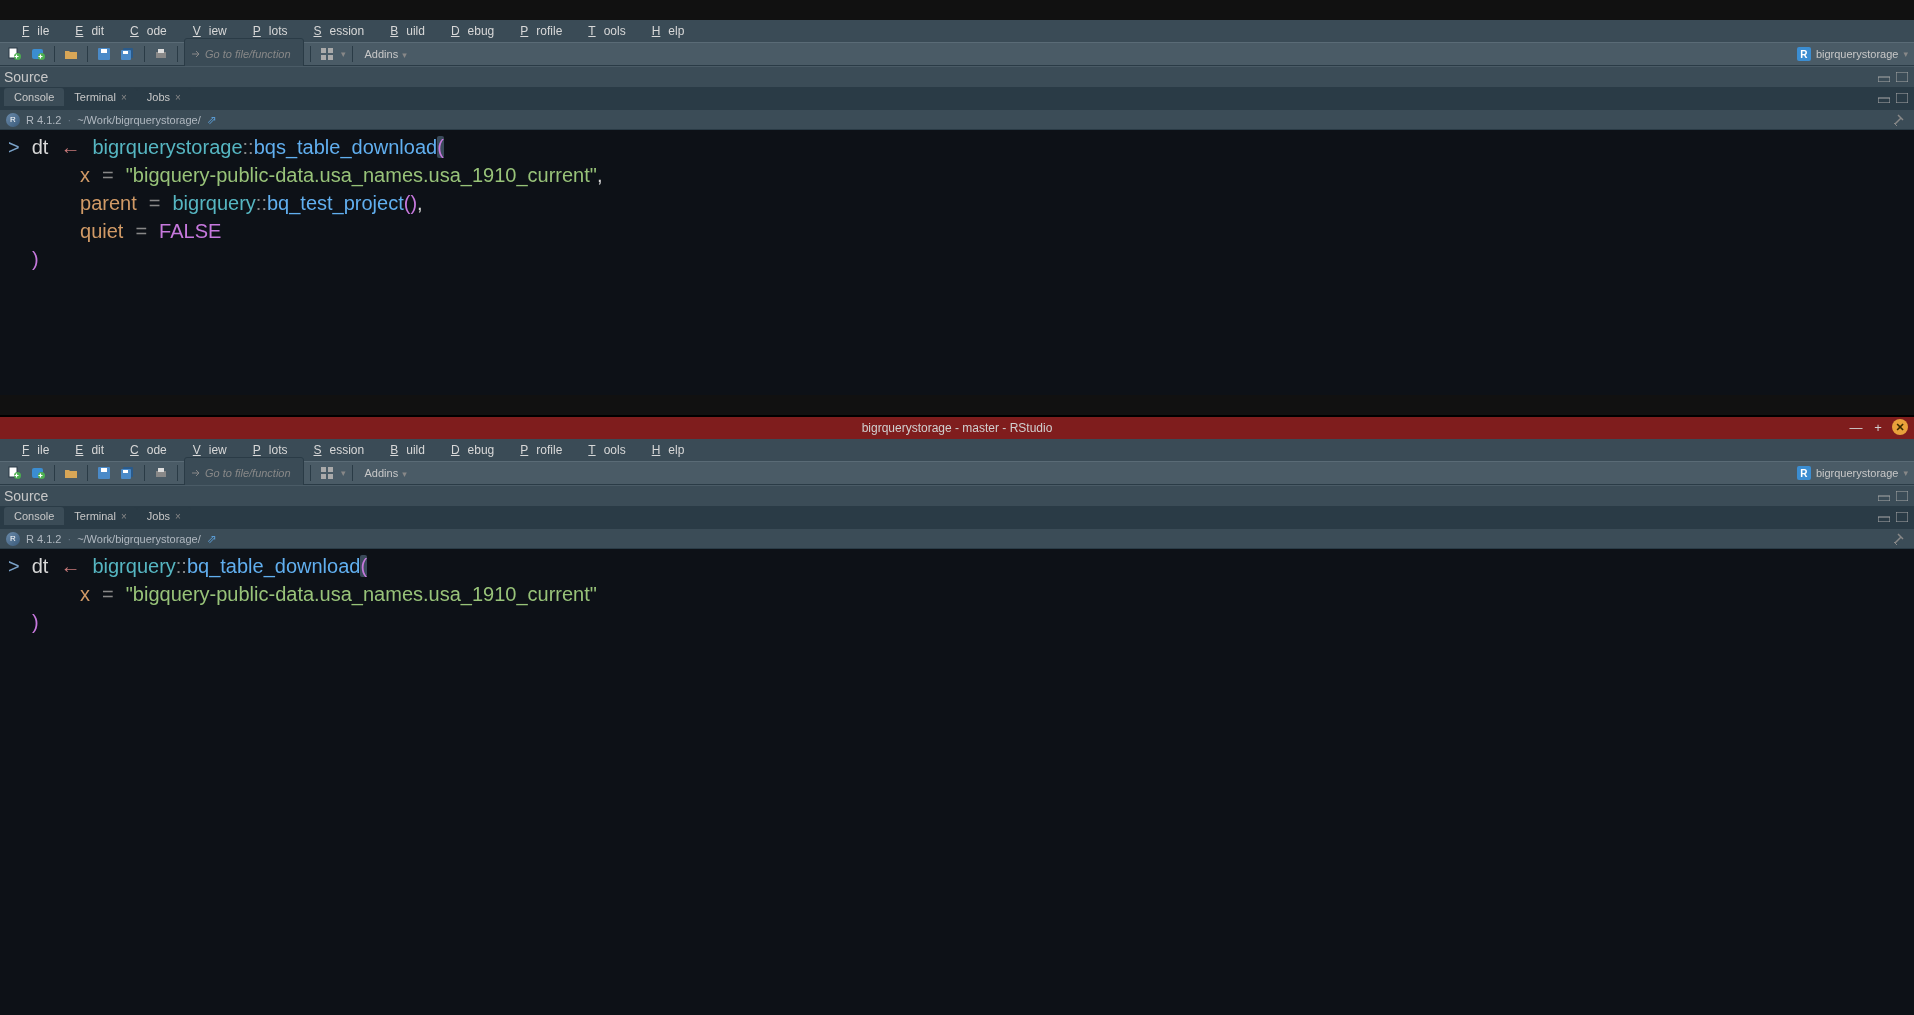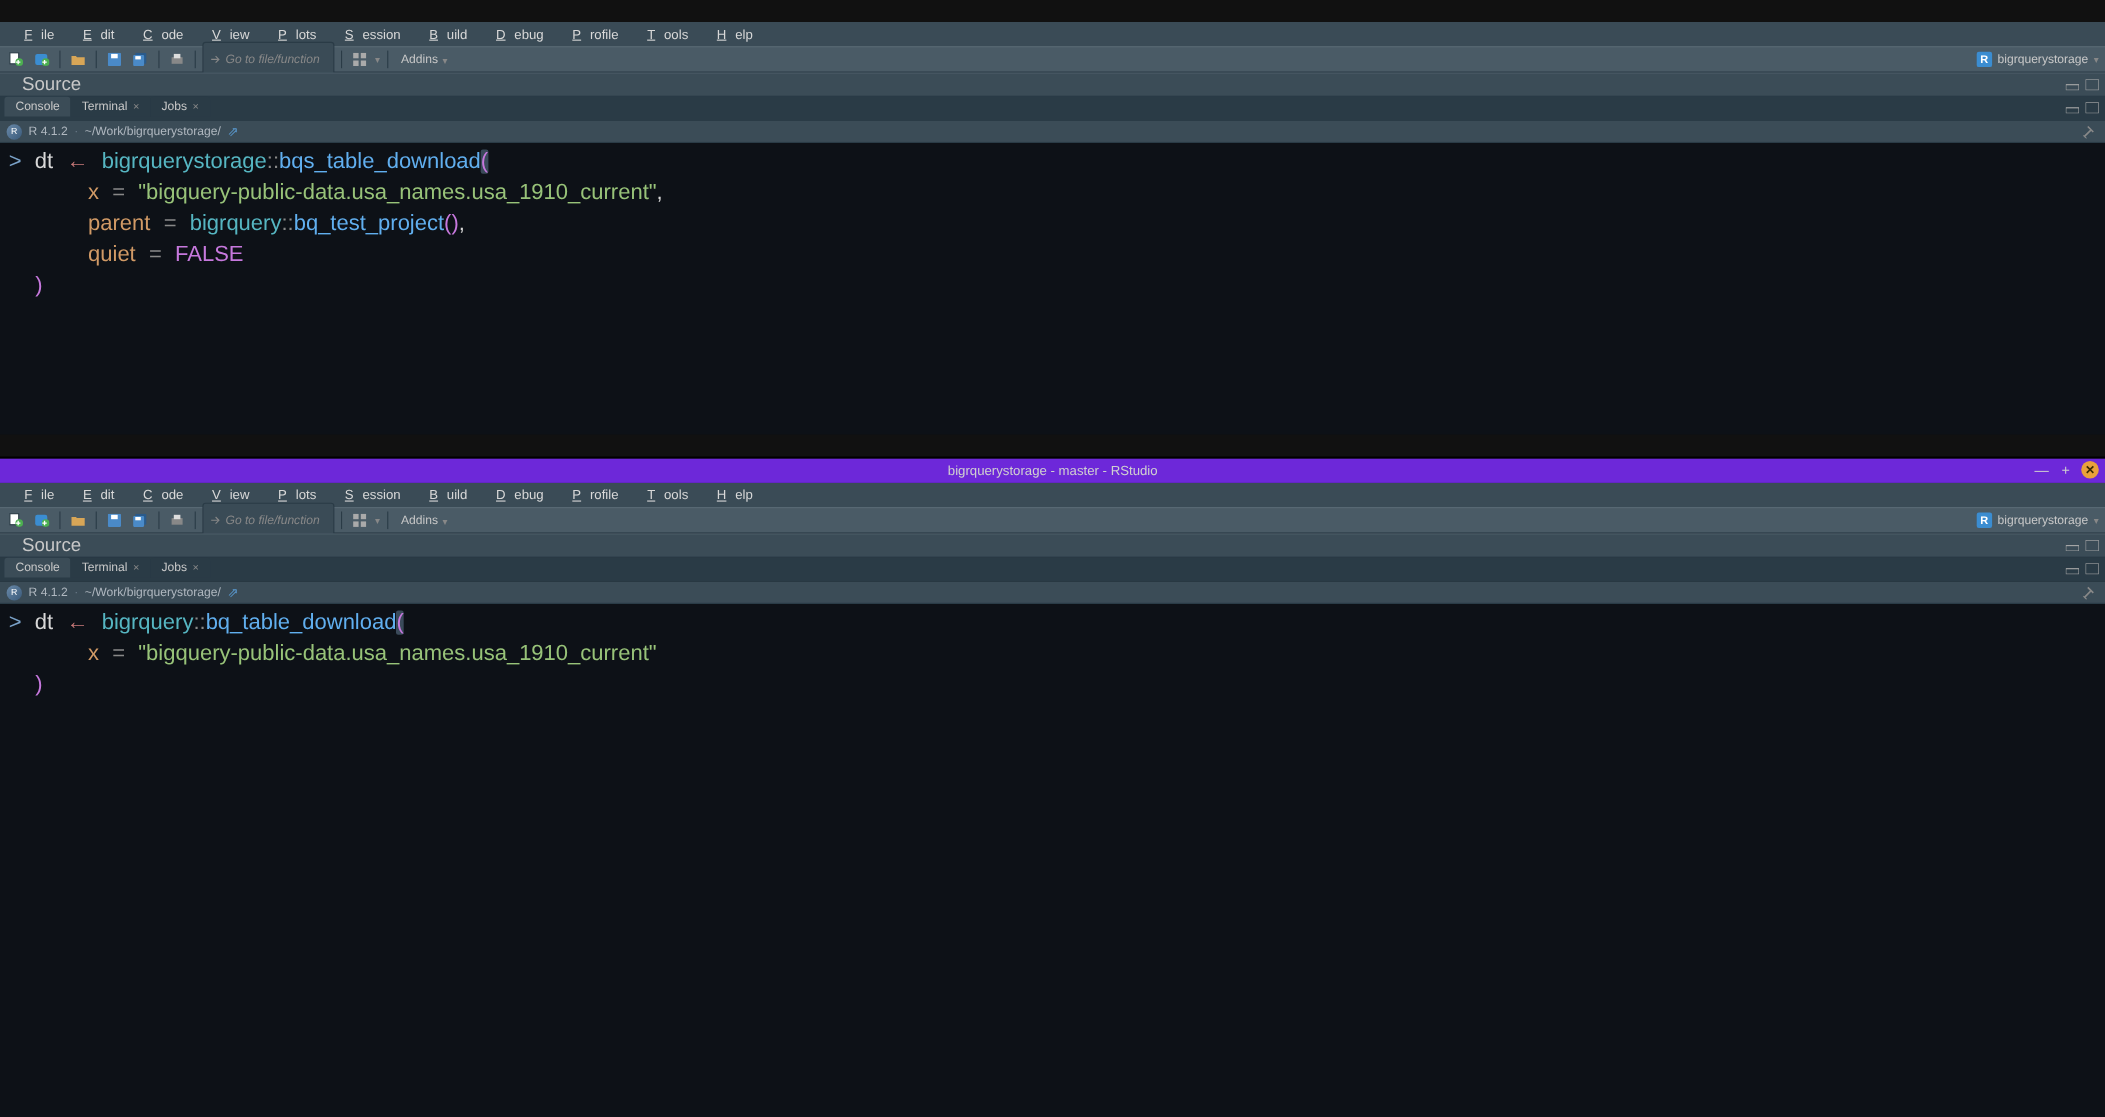--- a/index.html
+++ b/index.html
@@ -1,36 +1,36 @@
 <!DOCTYPE html>
 <html><head>
 <meta charset="utf-8">
 <style>
 * { margin:0; padding:0; box-sizing:border-box; font-family:"Segoe UI","Helvetica Neue",Arial,sans-serif; }
 html,body { width:1914px; height:1015px; background:#111; color:#ccc; overflow:hidden; }
 
 .window { width:100%; display:flex; flex-direction:column;margin-top:20px; }
-.titlebar { height:22px; background:#6d28d9; display:flex; align-items:center; justify-content:center; position:relative; font-size:12px; color:#d0d0d0; }
+.titlebar { height:22px; background:#7f1d1d; display:flex; align-items:center; justify-content:center; position:relative; font-size:12px; color:#d0d0d0; }
 .titlebar .controls { position:absolute; right:6px; top:2px; display:flex; gap:6px; align-items:center; }
 .tb-btn { width:16px; height:16px; display:flex; align-items:center; justify-content:center; font-size:13px; color:#d0d0d0; cursor:pointer; }
 .tb-close { width:16px; height:16px; border-radius:50%; background:#e9a13b; color:#3a2a00; font-size:11px; font-weight:bold; display:flex; align-items:center; justify-content:center; cursor:pointer; }
 
 .menubar { height:22px; background:#3a4b56; display:flex; align-items:center; padding:0 6px; font-size:12px; color:#d8d8d8; gap:2px; }
 .menubar span { padding:2px 8px; cursor:pointer; }
 .mn-u { text-decoration:underline; }
 
 .toolbar { height:24px; background:#4a5b66; border-top:1px solid #5a6b76; border-bottom:1px solid #2a3b46; display:flex; align-items:center; padding:0 4px; font-size:11px; color:#c8c8c8; gap:4px; position:relative; }
 .tb-icon { width:20px; height:18px; display:flex; align-items:center; justify-content:center; cursor:pointer; border-radius:2px; }
 .tb-sep { width:1px; height:16px; background:#2a3b46; margin:0 2px; }
 .tb-goto { background:#3a4b56; border:1px solid #2a3b46; border-radius:3px; height:33px; display:flex; align-items:center; padding:0 6px; gap:4px; color:#888; font-style:italic; width:120px; }
 .tb-addins { display:flex; align-items:flex-end; padding:0 6px; gap:4px; cursor:pointer; }
 .tb-proj { position:absolute; right:6px; display:flex; align-items:center; gap:5px; cursor:pointer; }
 .proj-badge { width:14px; height:14px; border-radius:2px; background:#3b8dd1; color:#fff; font-size:10px; display:flex; align-items:center; justify-content:center; font-weight:bold; }
 
-.pane-header { height:22px; background:#3b4c57; border-top:1px solid #4a5b66; border-bottom:1px solid #2a3b46; display:flex; align-items:center; padding:0 20px; font-size:17px; color:#c8c8c8; position:relative; }
+.pane-header { height:22px; background:#3b4c57; border-top:1px solid #4a5b66; border-bottom:1px solid #2a3b46; display:flex; align-items:center; padding:0 4px; font-size:14px; color:#c8c8c8; position:relative; }
 .pane-ctrl { position:absolute; right:4px; display:flex; gap:2px; }
 .pane-ctrl div { width:16px; height:14px; cursor:pointer; display:flex; align-items:center; justify-content:center; }
 
 .tabbar { height:22px; background:#2a3b46; display:flex; align-items:flex-start; padding:0 4px; font-size:11px; position:relative; }
 .tab { padding:3px 10px; background:#2a3b46; color:#c8c8c8; cursor:pointer; display:flex; align-items:center; gap:5px; border-radius:3px 3px 0 0; }
 .tab.active { background:#3b4c57; }
 .tab .close-x { font-size:10px; color:#888; }
 
 .statusbar { height:20px; background:#3b4c57; border-bottom:1px solid #2a3b46; display:flex; align-items:center; padding:0 6px; font-size:11px; color:#b0b8c0; gap:6px; position:relative; }
 .statusbar .r-logo { width:14px; height:14px; border-radius:50%; background:linear-gradient(135deg,#6a8aaa,#3a5a7a); display:flex; align-items:center; justify-content:center; font-size:8px; color:#fff; }

